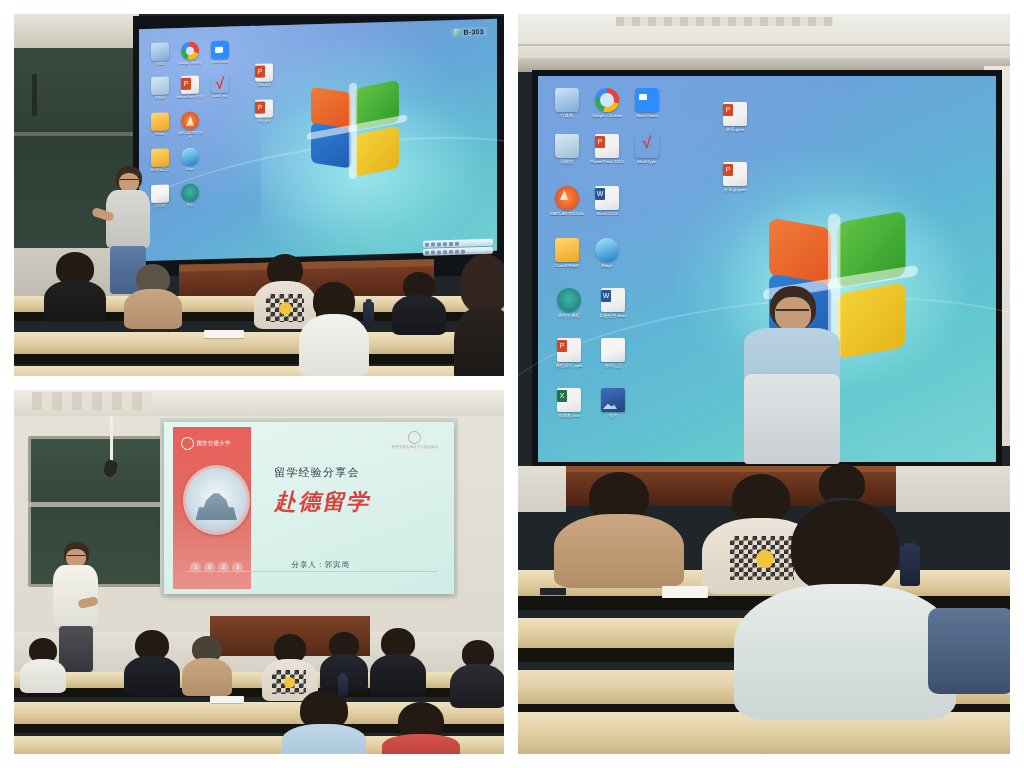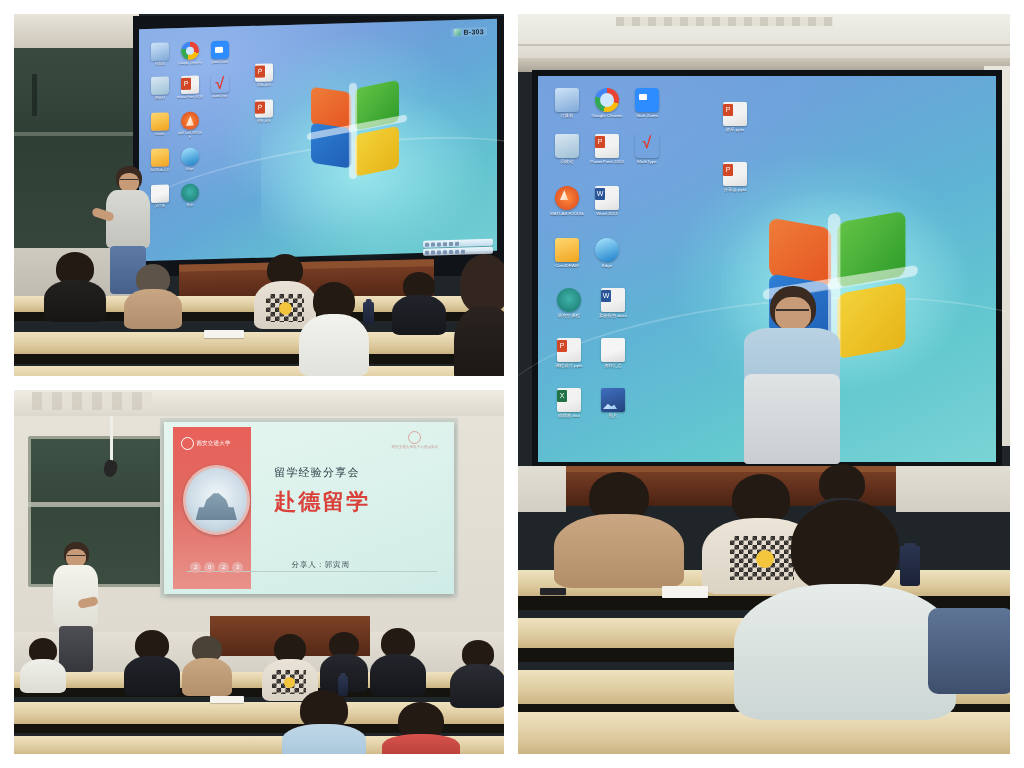--- a/index.html
+++ b/index.html
@@ -163,21 +163,21 @@
   .slide-medal{position:absolute;left:6.5%;top:25%;width:21%;height:37%;border-radius:50%;
                background:radial-gradient(circle at 50% 45%,#f2f7fa 0%,#cbdbe6 60%,#a9bfcf 100%);
                border:3.5px solid #e7b9b4;box-shadow:0 1px 3px rgba(0,0,0,.25);}
   .slide-medal:after{content:"";position:absolute;left:16%;bottom:18%;width:68%;height:48%;
                      background:linear-gradient(180deg,#8ba3b5,#6d8699);
                      clip-path:polygon(0 100%,8% 58%,20% 58%,26% 34%,44% 12%,56% 12%,74% 34%,80% 58%,92% 58%,100% 100%);}
   .slide-logo2{position:absolute;right:5%;top:5%;width:17%;height:13%;text-align:center;opacity:.82;}
   .slide-logo2 .c{width:11px;height:11px;border-radius:50%;border:1.2px solid #d88f89;margin:0 auto;}
   .slide-logo2 .t{font-size:3.6px;color:#c2837e;line-height:4px;margin-top:1px;}
   .slide-sub{position:absolute;left:38%;top:25%;font-size:11px;color:#2b3a44;letter-spacing:1.2px;}
-  .slide-title{position:absolute;left:38%;top:38%;font-size:22px;font-weight:bold;color:#d9413a;letter-spacing:2px;}
+  .slide-title{position:absolute;left:38%;top:38%;font-size:22px;font-weight:bold;color:#d9413a;letter-spacing:2px;font-style:italic;}
   .slide-line{position:absolute;left:8%;right:6%;bottom:13%;height:1px;background:#b9cfc8;}
   .slide-presenter{position:absolute;left:44%;bottom:14%;font-size:7.5px;color:#3c4a52;letter-spacing:.8px;}
   .slide-year{position:absolute;left:9%;bottom:12%;display:flex;gap:3px;}
   .slide-year span{width:11px;height:11px;border-radius:50%;background:#e9a9a4;color:#fff;
                    font-size:6px;line-height:11px;text-align:center;}
 
   
   #panel-c{left:518px;top:14px;width:492px;height:740px;}
   .c-ceil{position:absolute;left:0;top:0;width:100%;height:52px;
           background:linear-gradient(180deg,#efeee8 0%,#e6e4dc 55%,#d6d2c6 100%);}

